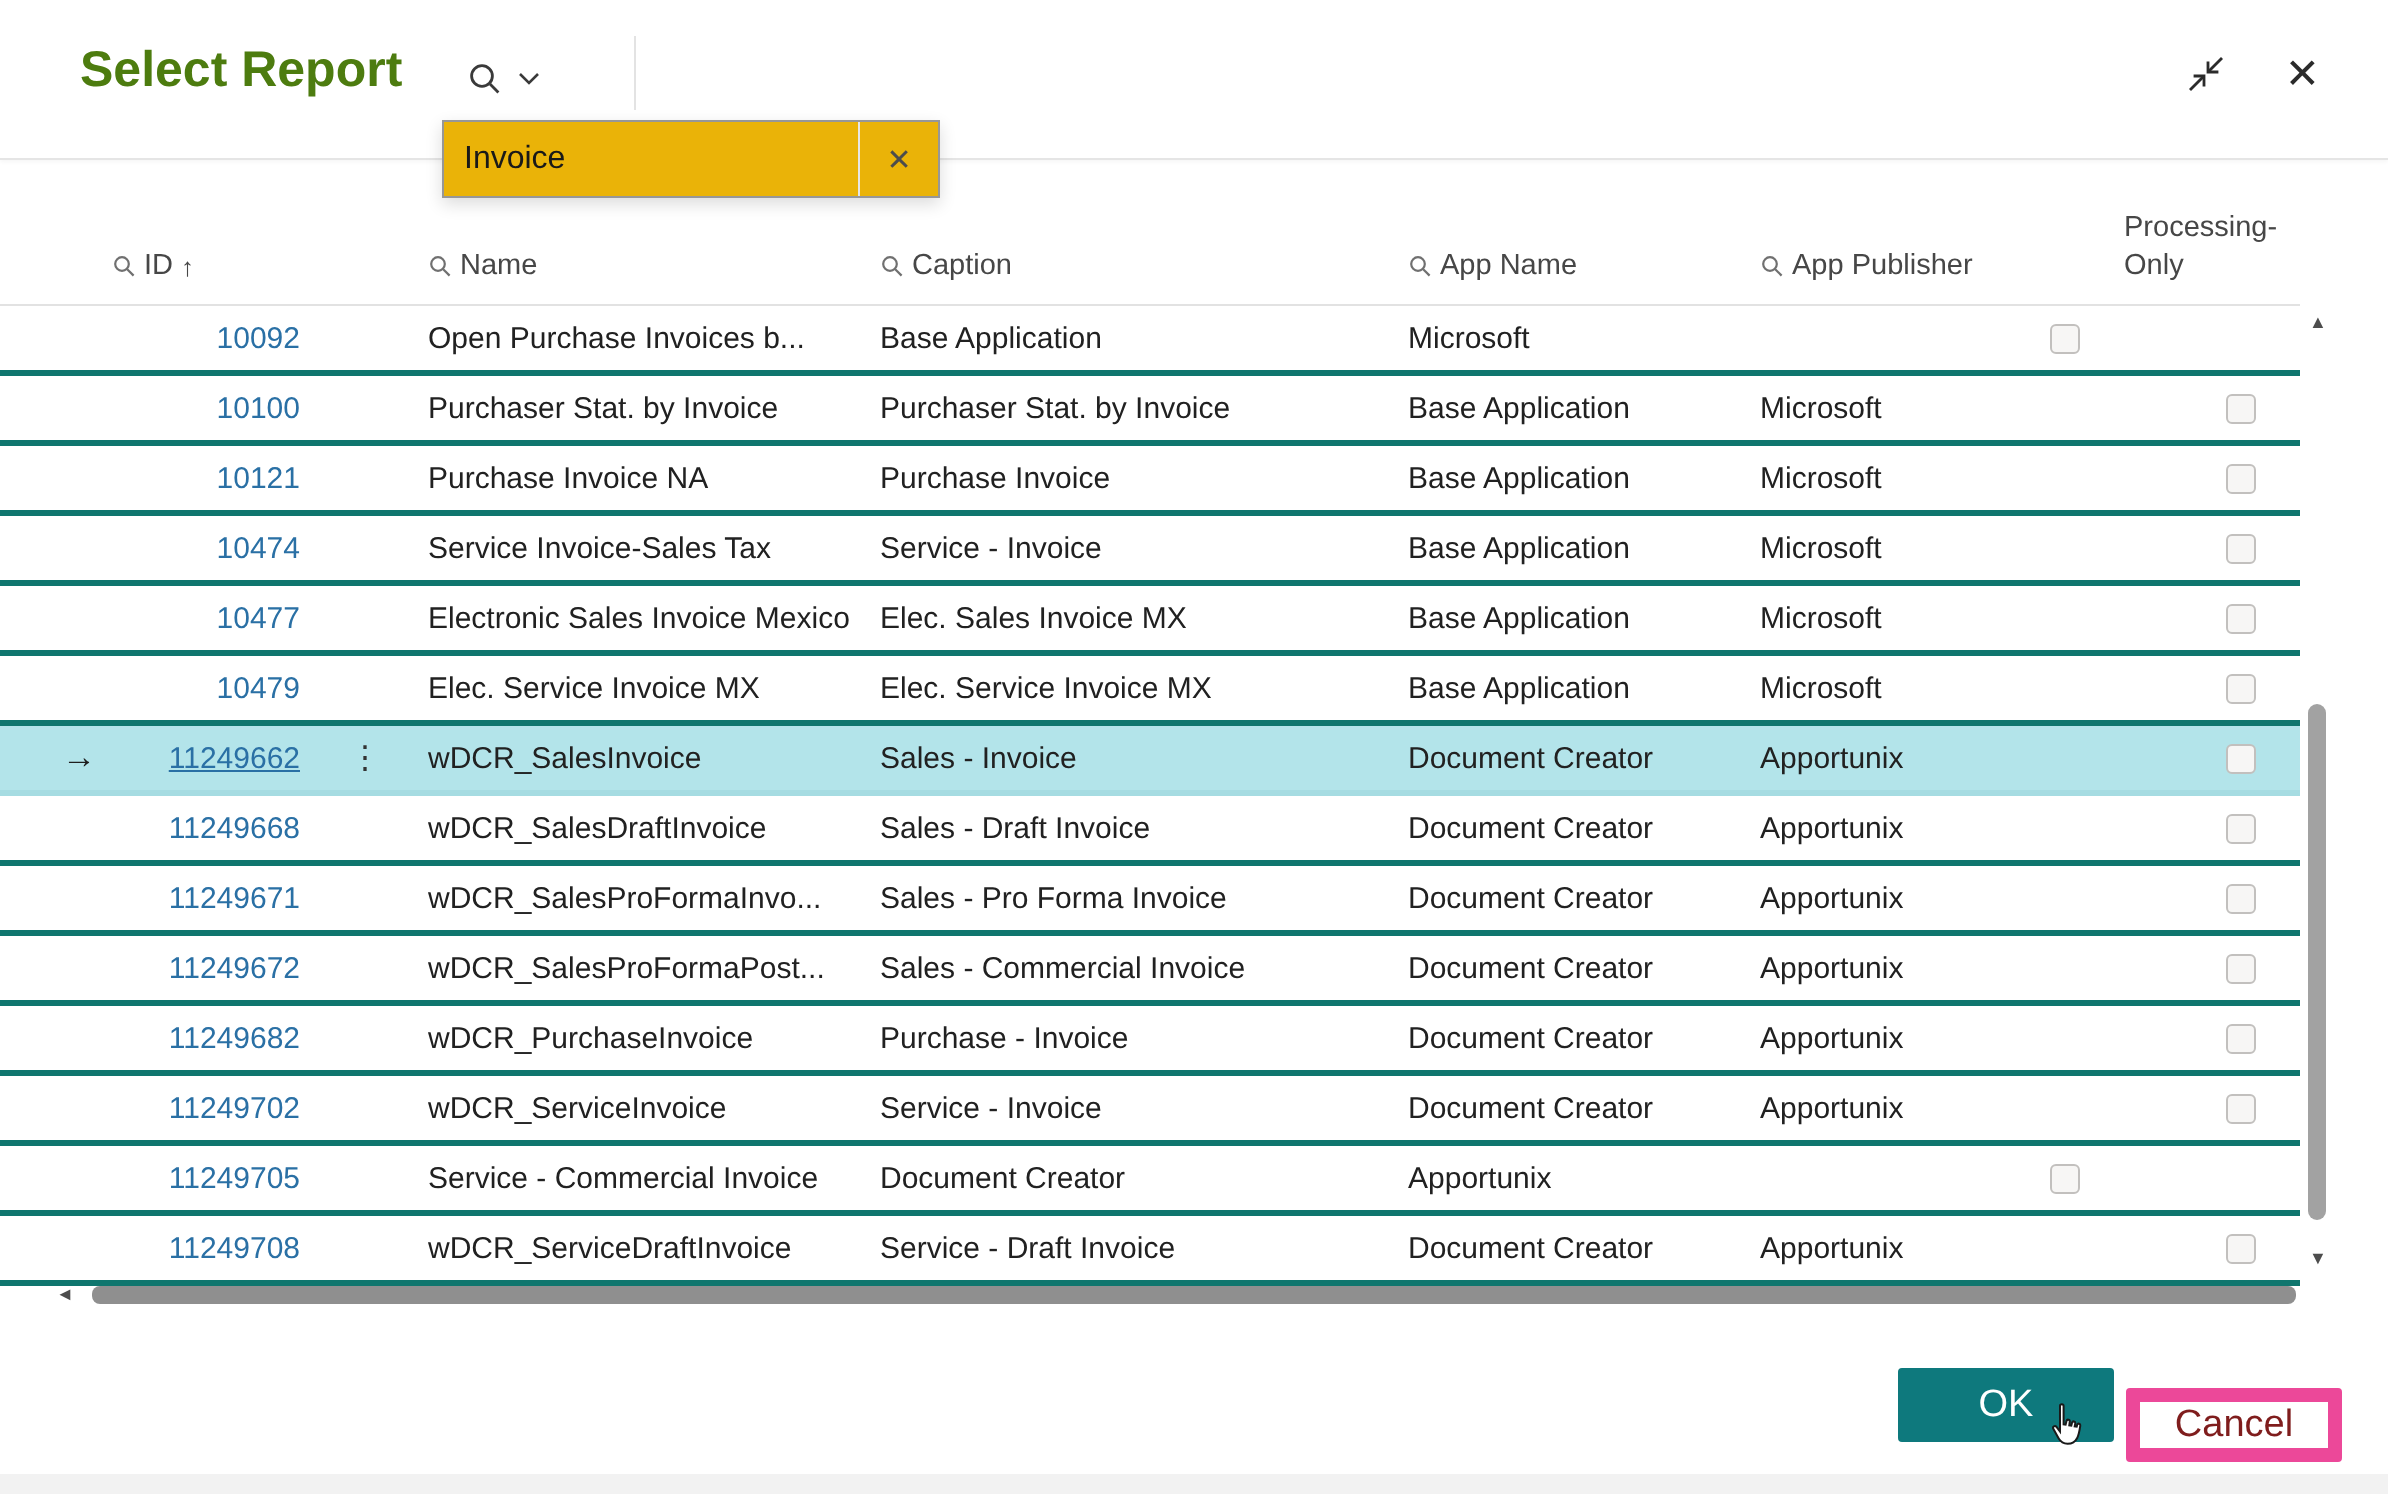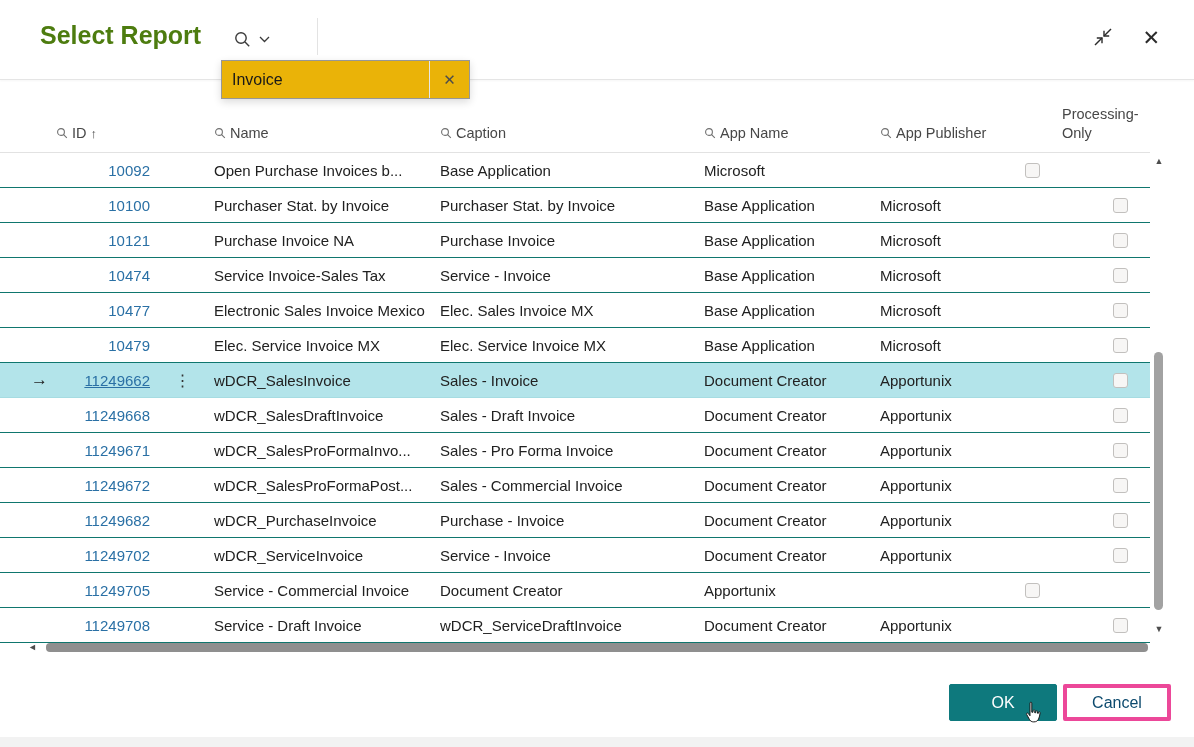--- a/index.html
+++ b/index.html
@@ -31,21 +31,21 @@
   
   .grid { display:grid; grid-template-columns:56px 96px 62px 226px 264px 176px 182px 88px; }
   .col-header { position:absolute; top:98px; left:0; width:1150px; height:55px;
                 align-items:end; border-bottom:1px solid #e2e2e2; color:#474747; font-size:14.5px; }
   .hcell { display:flex; align-items:center; gap:4px; padding:0 8px 11px 0; white-space:nowrap; overflow:hidden; }
   .hcell.right { padding-right:3px; }
   .hcell.proc { white-space:normal; line-height:1.35; padding-bottom:8px; padding-right:4px; }
   .sort { font-size:13px; color:#474747; }
 
   .rows { position:absolute; top:153px; left:0; width:1150px; }
-  .row { height:35px; align-items:center; border-bottom:1px solid #0f766e; font-size:15px; background:#fff; }
+  .row { height:35px; align-items:center; border-bottom:3px solid #0f766e; font-size:15px; background:#fff; }
   .row.selected { background:#b3e4ea; border-bottom-color:#a6dce2; }
   .cell { white-space:nowrap; overflow:hidden; text-overflow:ellipsis; padding-right:12px; color:#212121; }
   .cell.id { text-align:right; padding-right:2px; overflow:visible; }
   a.idlink { color:#2a70a5; text-decoration:none; cursor:pointer; }
   .row.selected a.idlink { text-decoration:underline; }
   .cell.arrow { display:flex; justify-content:flex-end; padding-right:8px; font-size:17px; color:#1e1e1e; }
   .cell.menu { display:flex; justify-content:center; padding:0; font-size:16px; color:#333; letter-spacing:1px; cursor:pointer; }
   .cell.proc { display:flex; justify-content:flex-end; padding-right:22px; }
   .checkbox { width:15px; height:15px; border:1px solid #c2c0be; background:#f7f6f5; border-radius:3px;
               display:inline-block; cursor:pointer; }
@@ -55,23 +55,23 @@
   .vscroll .sarrow { position:absolute; left:0; width:14px; text-align:center; font-size:9px; color:#4d4d4d; cursor:pointer; }
   .sarrow.up { top:0; } .sarrow.down { bottom:0; }
   .vthumb { position:absolute; left:2px; top:196px; width:9px; height:258px; background:#a2a2a2; border-radius:5px; cursor:grab; }
 
   .hscroll { position:absolute; left:28px; top:641px; width:1124px; height:13px; z-index:4; }
   .hscroll .sarrow-left { position:absolute; left:0; top:1px; font-size:9px; color:#4d4d4d; cursor:pointer; }
   .hthumb { position:absolute; left:18px; top:2px; width:1102px; height:9px; background:#8f8f8f; border-radius:4px; cursor:grab; }
 
   
   .btn { position:absolute; top:684px; width:108px; height:37px; display:flex; align-items:center;
-         justify-content:center; font-size:16px; border-radius:2px; cursor:pointer; }
+         justify-content:center; font-size:19px; border-radius:2px; cursor:pointer; }
   .btn.ok { left:949px; background:#0e797d; color:#fff; border:1px solid #0e797d; }
-  .btn.cancel { left:1063px; background:#fff; border:4px solid #ec4899; color:#0c4a6e; }
+  .btn.cancel { left:1063px; background:#fff; border:7px solid #ec4899; color:#7f1d1d;margin-top:10px; }
   .bottom-strip { position:absolute; left:0; right:0; bottom:0; height:10px; background:#f2f2f2; }
   .cursor-hand { position:absolute; left:1022px; top:701px; z-index:9; pointer-events:none; }
 </style>
 </head>
 <body>
 
 <div class="titlebar">
   <div class="title">Select Report</div>
 
   <div class="search-toggle">
@@ -317,22 +317,22 @@
     <div class="cell">Apportunix</div>
     <div class="cell proc">
         <span class="checkbox"></span>
       </div>
   </div>
 
   <div class="grid row">
     <div class="cell arrow"></div>
     <div class="cell id"><a class="idlink">11249708</a></div>
     <div class="cell menu"></div>
+    <div class="cell">wDCR_ServiceDraftInvoice</div>
     <div class="cell">Service - Draft Invoice</div>
-    <div class="cell">wDCR_ServiceDraftInvoice</div>
     <div class="cell">Document Creator</div>
     <div class="cell">Apportunix</div>
     <div class="cell proc">
         <span class="checkbox"></span>
       </div>
   </div>
 
 </div>
 
 <div class="vscroll">

